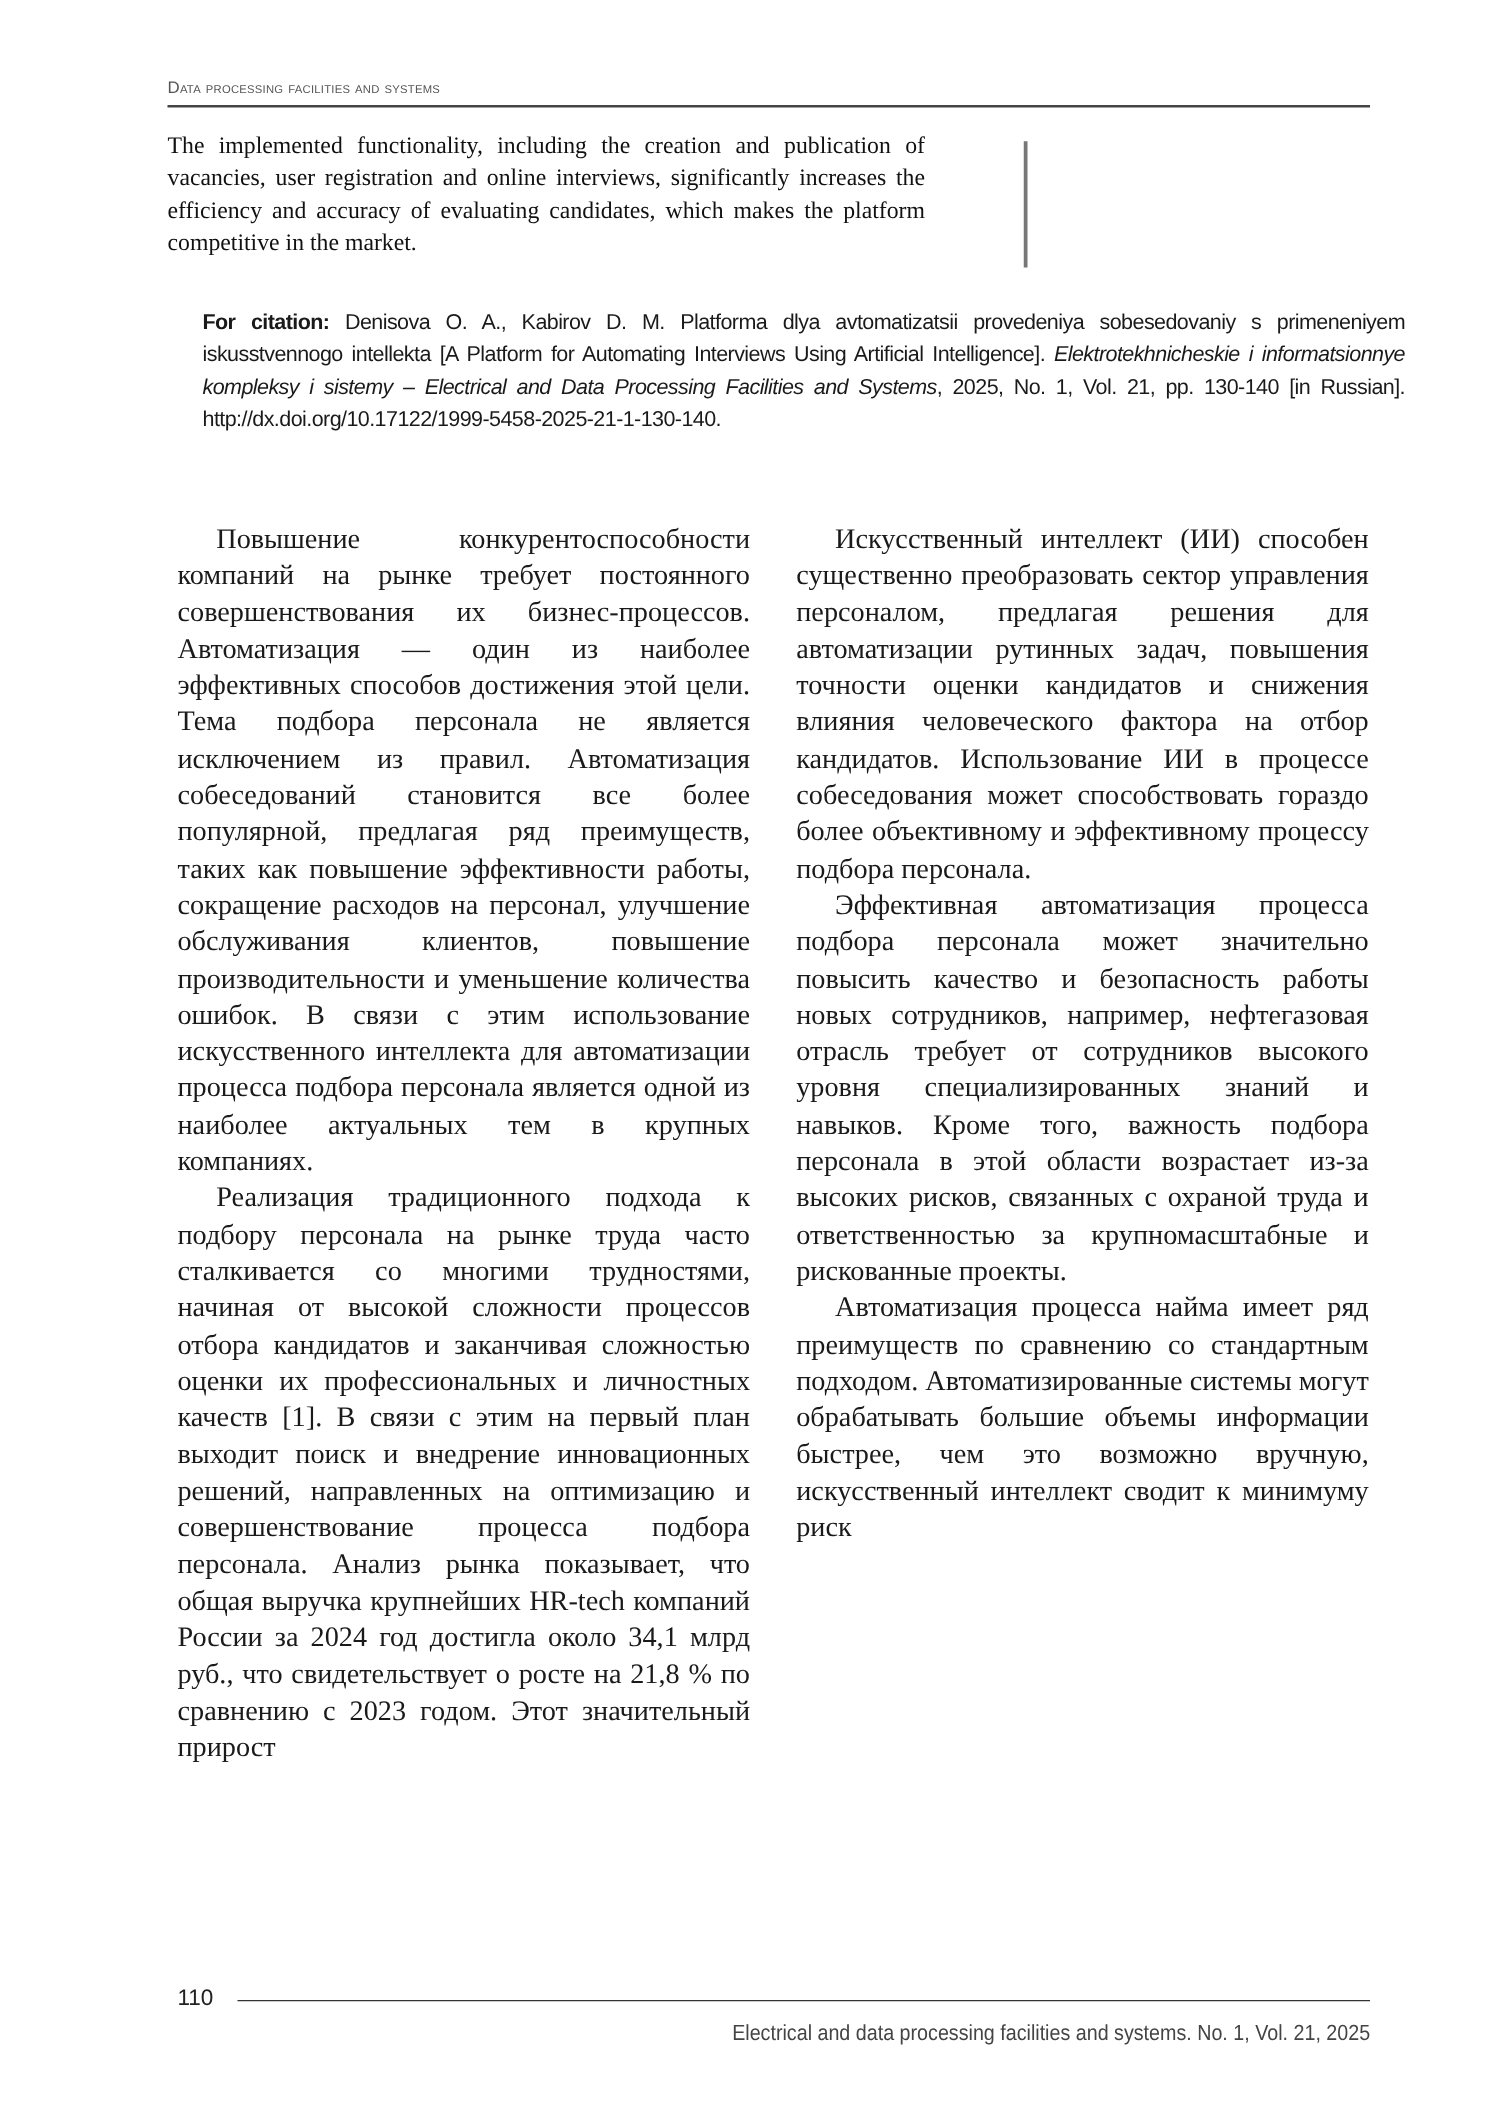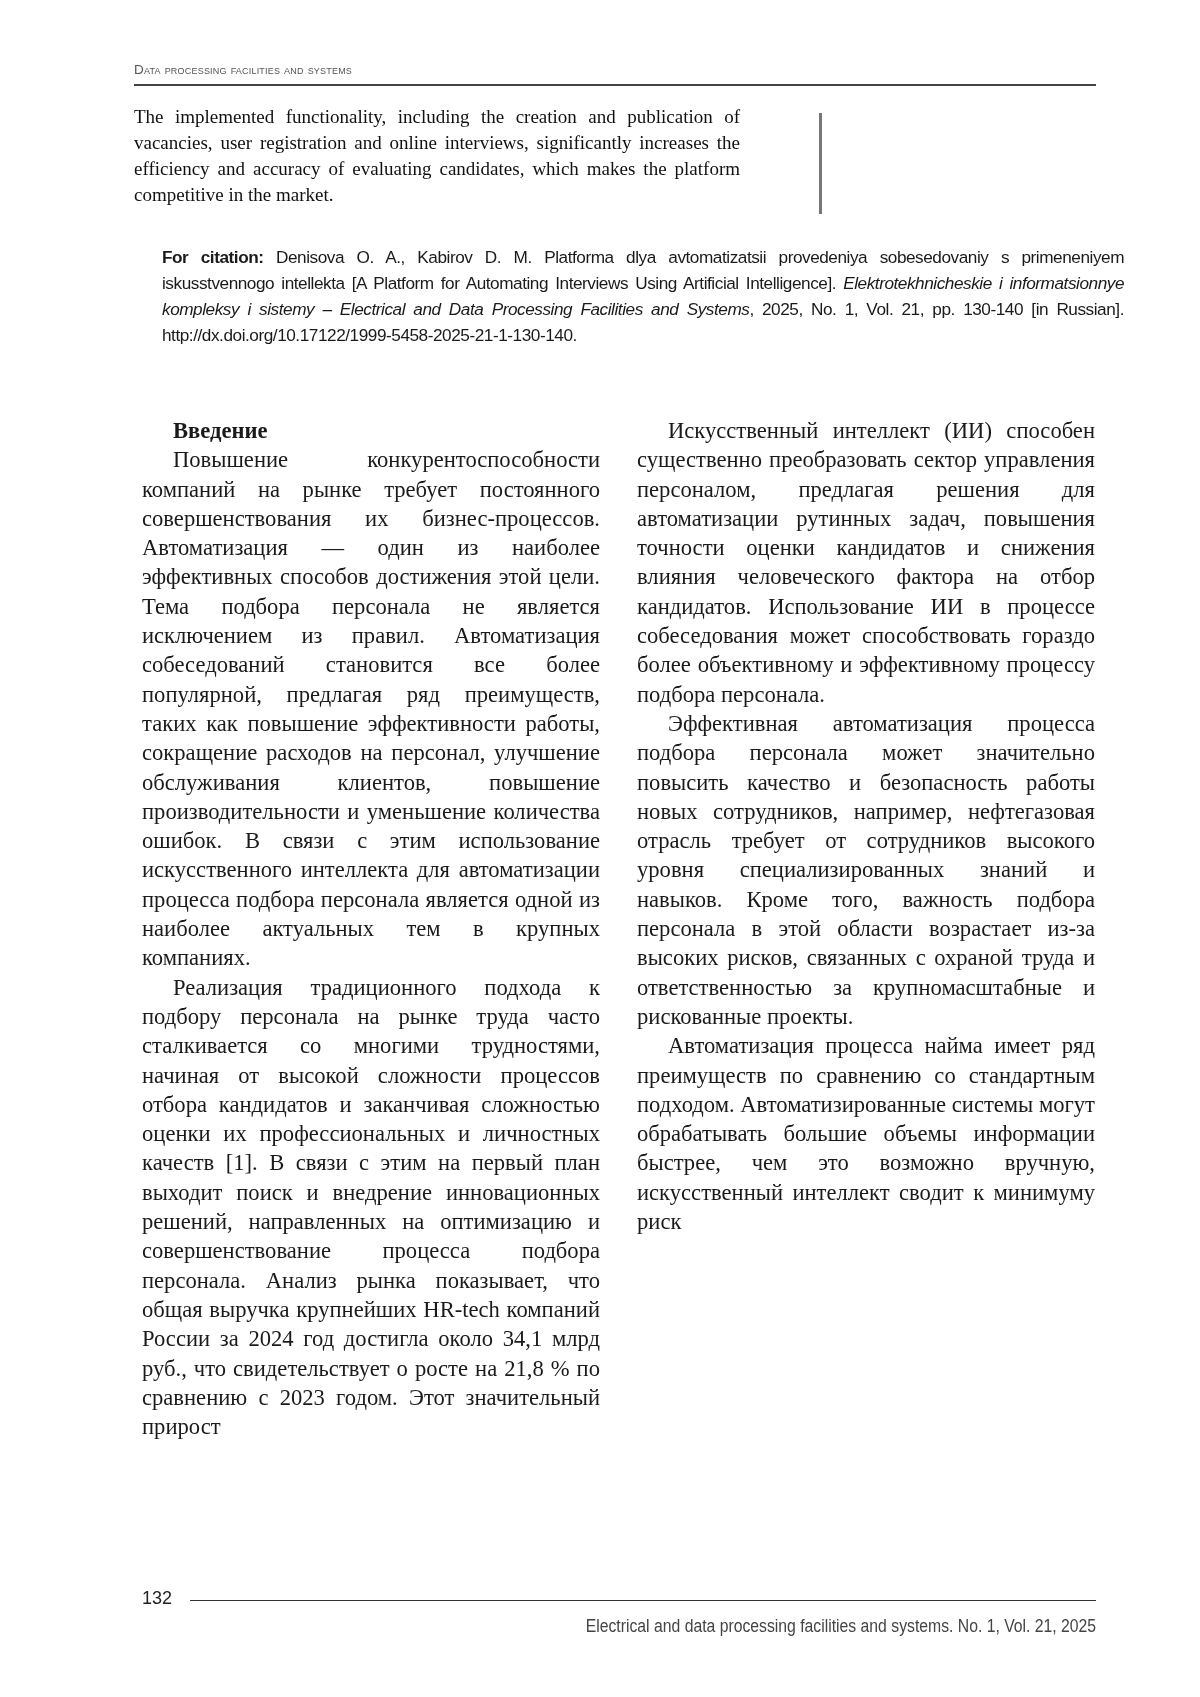--- a/index.html
+++ b/index.html
@@ -68,28 +68,27 @@
   <div class="head-rule"></div>
 
   <div class="abstract-end">The implemented functionality, including the creation and publication of vacancies, user registration and online interviews, significantly increases the efficiency and accuracy of evaluating candidates, which makes the platform competitive in the market.</div>
   <div class="abstract-bar"></div>
 
   <div class="citation">
     <span class="label">For citation:</span><span> Denisova O. A., Kabirov D. M. Platforma dlya avtomatizatsii provedeniya sobesedovaniy s primeneniyem iskusstvennogo intellekta [A Platform for Automating Interviews Using Artificial Intelligence]. </span><em>Elektrotekhnicheskie i informatsionnye kompleksy i sistemy – Electrical and Data Processing Facilities and Systems</em><span>, 2025, No. 1, Vol. 21, pp. 130-140 [in Russian]. </span><span>http://dx.doi.org/10.17122/1999-5458-2025-21-1-130-140.</span>
   </div>
 
   <div class="col col-left">
-    <h2>Введение</h2>
     <p>Повышение конкурентоспособности компаний на рынке требует постоянного совершенствования их бизнес-процессов. Автоматизация — один из наиболее эффективных способов достижения этой цели. Тема подбора персонала не является исключением из правил. Автоматизация собеседований становится все более популярной, предлагая ряд преимуществ, таких как повышение эффективности работы, сокращение расходов на персонал, улучшение обслуживания клиентов, повышение производительности и уменьшение количества ошибок. В связи с этим использование искусственного интеллекта для автоматизации процесса подбора персонала является одной из наиболее актуальных тем в крупных компаниях.</p>
     <p>Реализация традиционного подхода к подбору персонала на рынке труда часто сталкивается со многими трудностями, начиная от высокой сложности процессов отбора кандидатов и заканчивая сложностью оценки их профессиональных и личностных качеств [1]. В связи с этим на первый план выходит поиск и внедрение инновационных решений, направленных на оптимизацию и совершенствование процесса подбора персонала. Анализ рынка показывает, что общая выручка крупнейших HR-tech компаний России за 2024 год достигла около 34,1 млрд руб., что свидетельствует о росте на 21,8 % по сравнению с 2023 годом. Этот значительный прирост</p>
   </div>
 
   <div class="col col-right">
     <p>Искусственный интеллект (ИИ) способен существенно преобразовать сектор управления персоналом, предлагая решения для автоматизации рутинных задач, повышения точности оценки кандидатов и снижения влияния человеческого фактора на отбор кандидатов. Использование ИИ в процессе собеседования может способствовать гораздо более объективному и эффективному процессу подбора персонала.</p>
     <p>Эффективная автоматизация процесса подбора персонала может значительно повысить качество и безопасность работы новых сотрудников, например, нефтегазовая отрасль требует от сотрудников высокого уровня специализированных знаний и навыков. Кроме того, важность подбора персонала в этой области возрастает из-за высоких рисков, связанных с охраной труда и ответственностью за крупномасштабные и рискованные проекты.</p>
     <p>Автоматизация процесса найма имеет ряд преимуществ по сравнению со стандартным подходом. Автоматизированные системы могут обрабатывать большие объемы информации быстрее, чем это возможно вручную, искусственный интеллект сводит к минимуму риск</p>
   </div>
 
-  <div class="foot-pagenum">132</div>
+  <div class="foot-pagenum">110</div>
   <div class="foot-rule"></div>
   <div class="foot-journal">Electrical and data processing facilities and systems. No. 1, Vol. 21, 2025</div>
 
 </div>
 
 </body></html>

